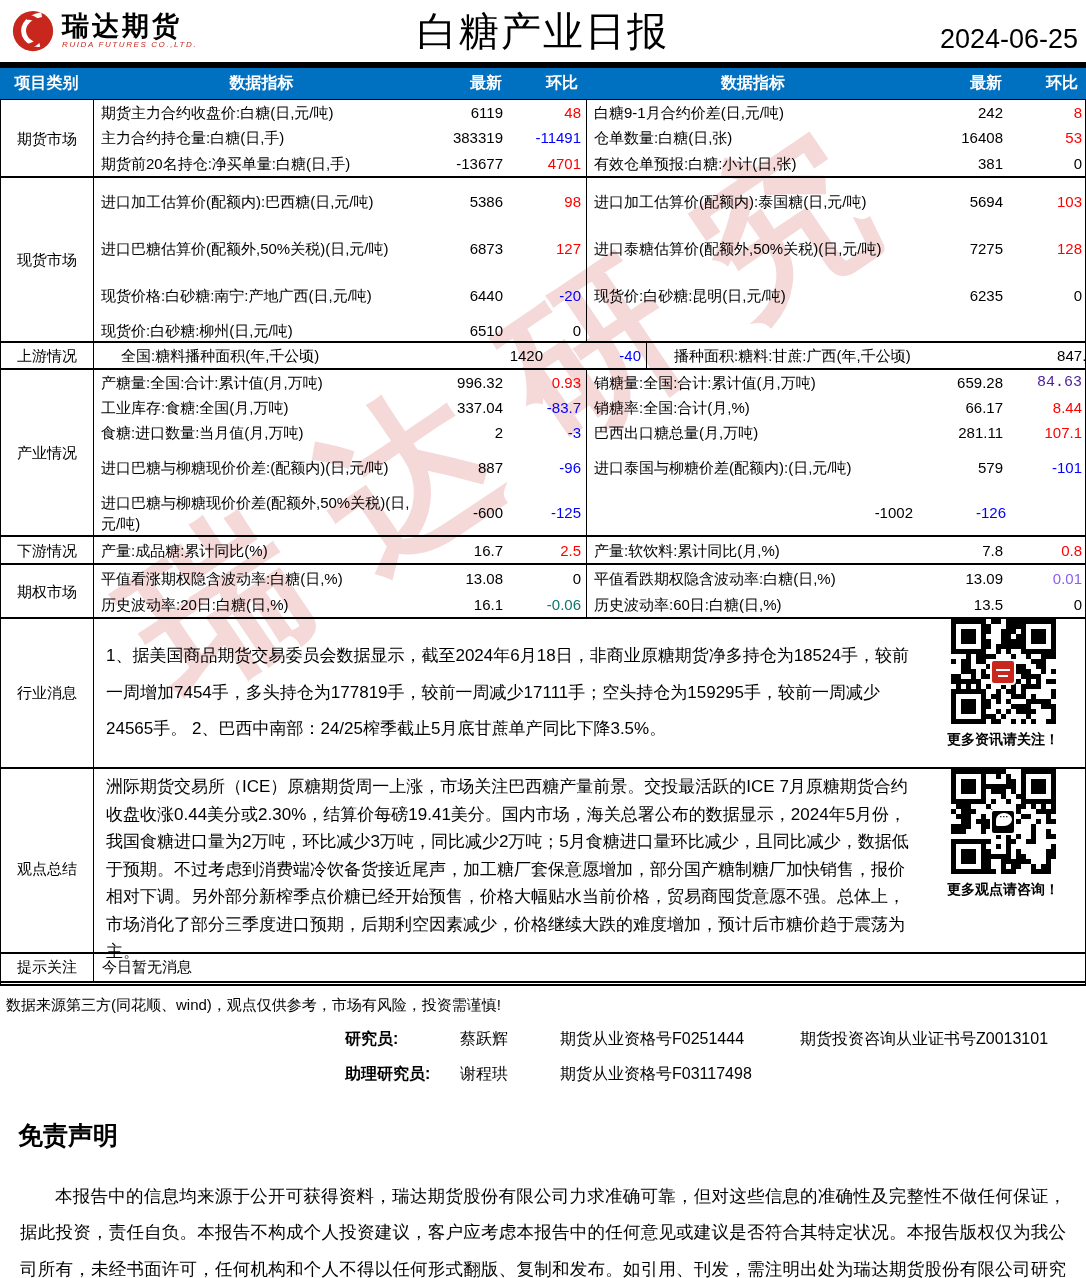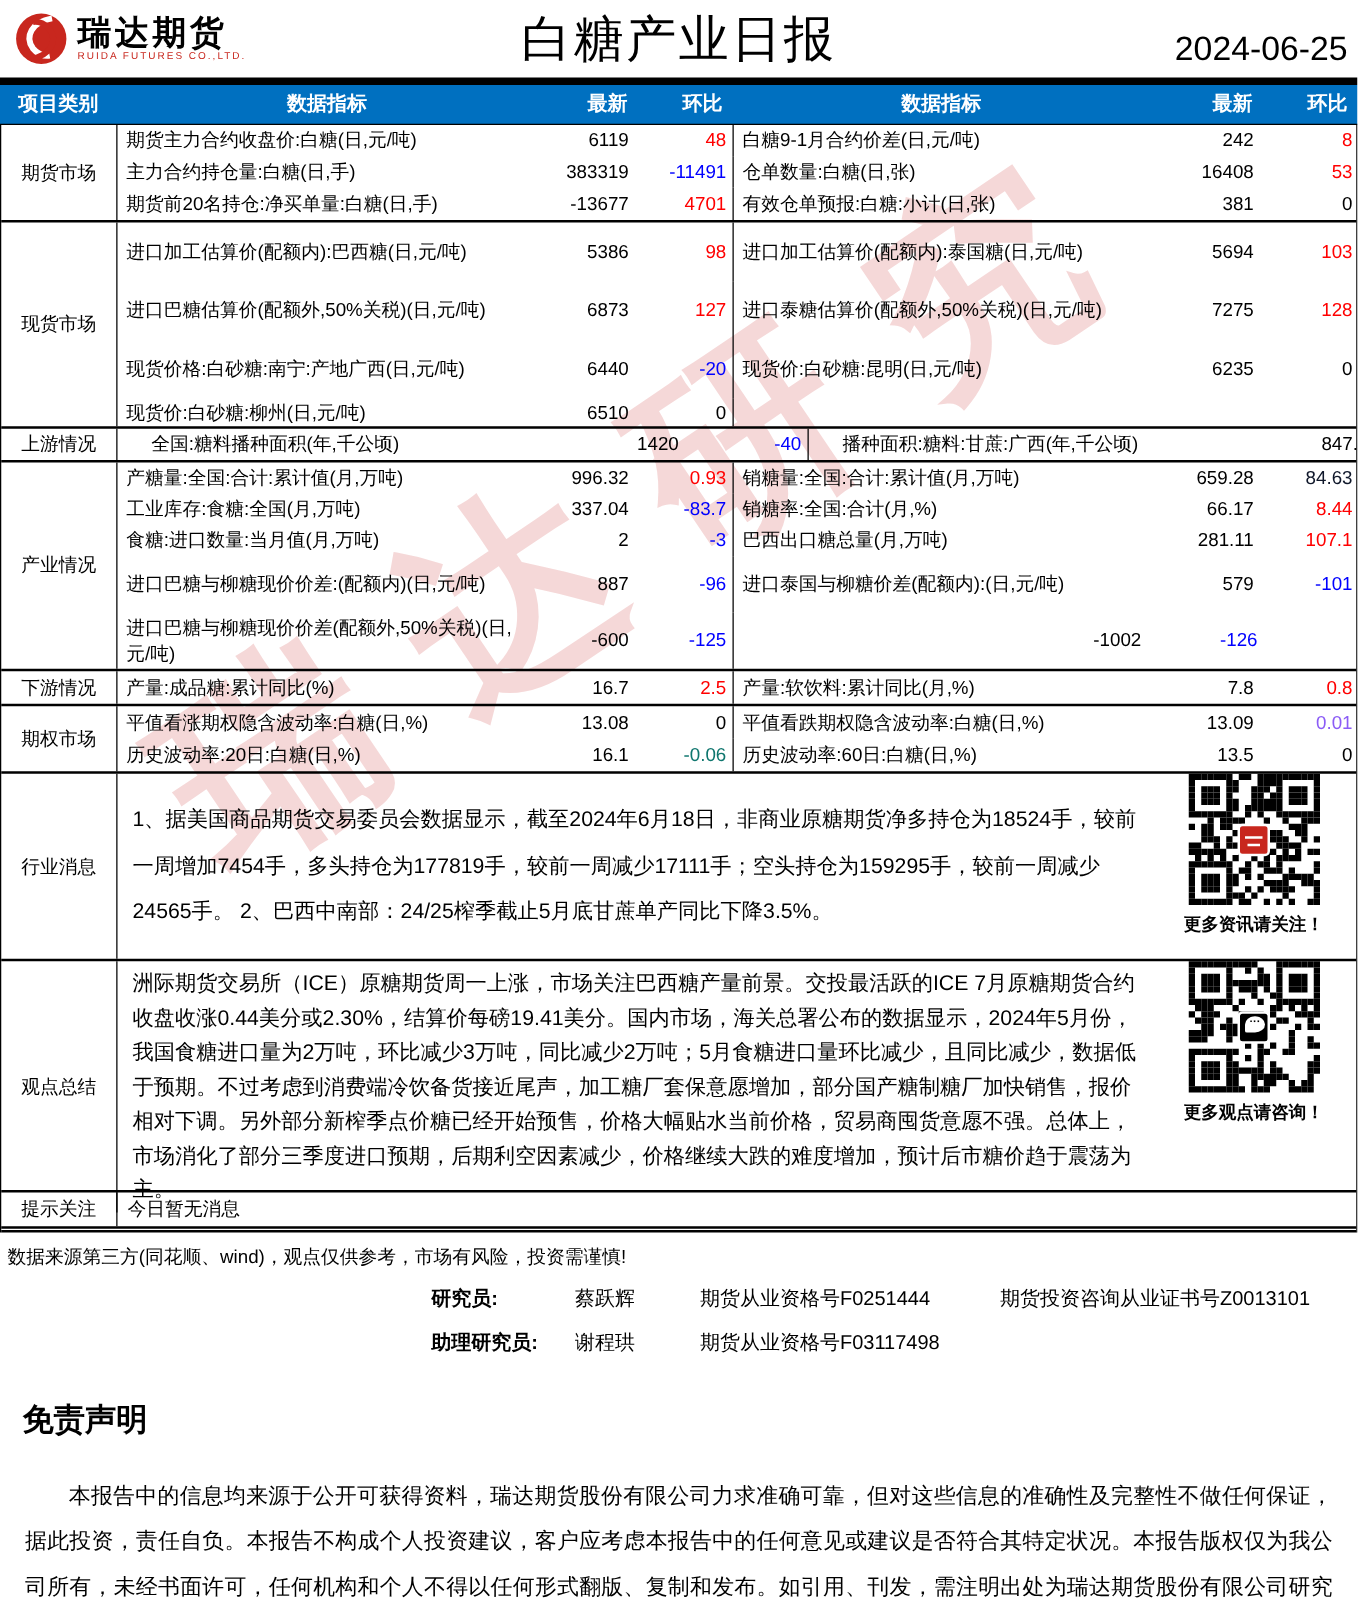--- a/index.html
+++ b/index.html
@@ -15,21 +15,21 @@
     color:var(--wm,#D96A6A); opacity:.26; transform:rotate(-34deg); transform-origin:0 50%;
     pointer-events:none;
   }
   .content{ position:relative; z-index:1; }
   
   .pagehead{ height:62px; position:relative; }
   .brand{ position:absolute; left:10px; top:8px; display:flex; align-items:center; }
   .brand svg{ width:46px; height:46px; }
   .brandtext{ margin-left:6px; }
   .brand-cn{ font-size:27px; font-weight:900; letter-spacing:3px; line-height:1; }
-  .brand-en{ font-size:8px; color:#C8271E; letter-spacing:1.6px; margin-top:0; }
+  .brand-en{ font-size:8px; color:#C8271E; letter-spacing:1.6px; margin-top:0;font-style:italic; }
   .report-title{ position:absolute; left:0; right:0; top:4px; text-align:center;
     font-size:40px; font-weight:400; letter-spacing:2px; }
   .report-date{ position:absolute; right:8px; top:24px; font-size:27px; }
   
   .blackbar{ height:6px; background:#000; }
   .thead{
     display:grid; grid-template-columns:93px 337px 80px 76px 334px 90px 76px;
     background:var(--hdr,#0070C0); color:#fff; font-weight:700; font-size:16px;
     height:32px; align-items:center; border-bottom:1px solid #000;
   }
@@ -180,21 +180,21 @@
           <div class="cell num">847.95</div>
           <div class="cell chg chg2" style="color: rgb(0, 0, 255);">-9.86</div>
         </div>
         <div class="section" style="grid-template-rows: 25px 25px 25px 45px 45px;">
           <div class="cell cat" style="grid-row: 1 / span 5;">产业情况</div>
           <div class="cell label">产糖量:全国:合计:累计值(月,万吨)</div>
           <div class="cell num">996.32</div>
           <div class="cell chg" style="color: rgb(255, 0, 0);">0.93</div>
           <div class="cell label">销糖量:全国:合计:累计值(月,万吨)</div>
           <div class="cell num">659.28</div>
-          <div class="cell chg chg2" style="color: #0f172a;">84.63</div>
+          <div class="cell chg chg2" style="color: #4c1d95; font-family: Liberation Mono, monospace;">84.63</div>
           <div class="cell label">工业库存:食糖:全国(月,万吨)</div>
           <div class="cell num">337.04</div>
           <div class="cell chg" style="color: rgb(0, 0, 255);">-83.7</div>
           <div class="cell label">销糖率:全国:合计(月,%)</div>
           <div class="cell num">66.17</div>
           <div class="cell chg chg2" style="color: rgb(255, 0, 0);">8.44</div>
           <div class="cell label">食糖:进口数量:当月值(月,万吨)</div>
           <div class="cell num">2</div>
           <div class="cell chg" style="color: rgb(0, 0, 255);">-3</div>
           <div class="cell label">巴西出口糖总量(月,万吨)</div>

